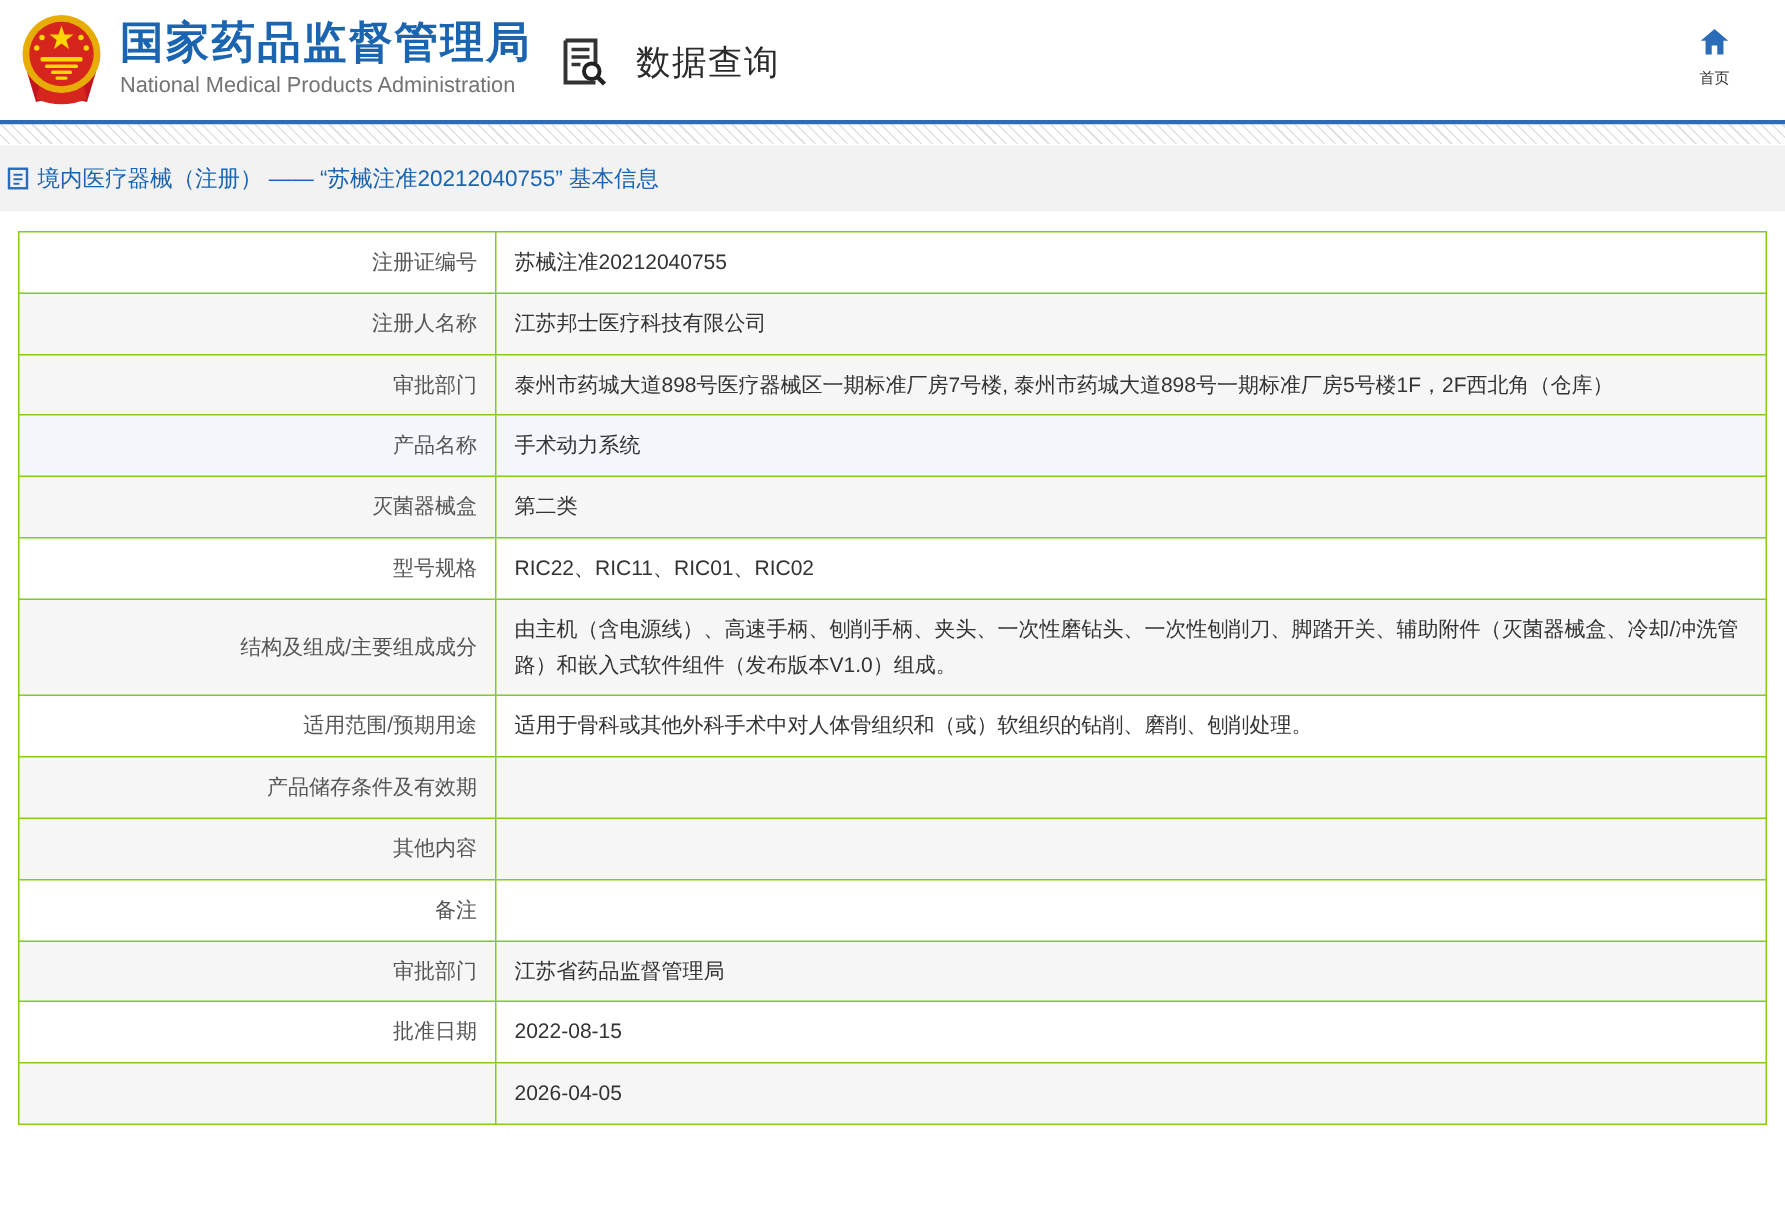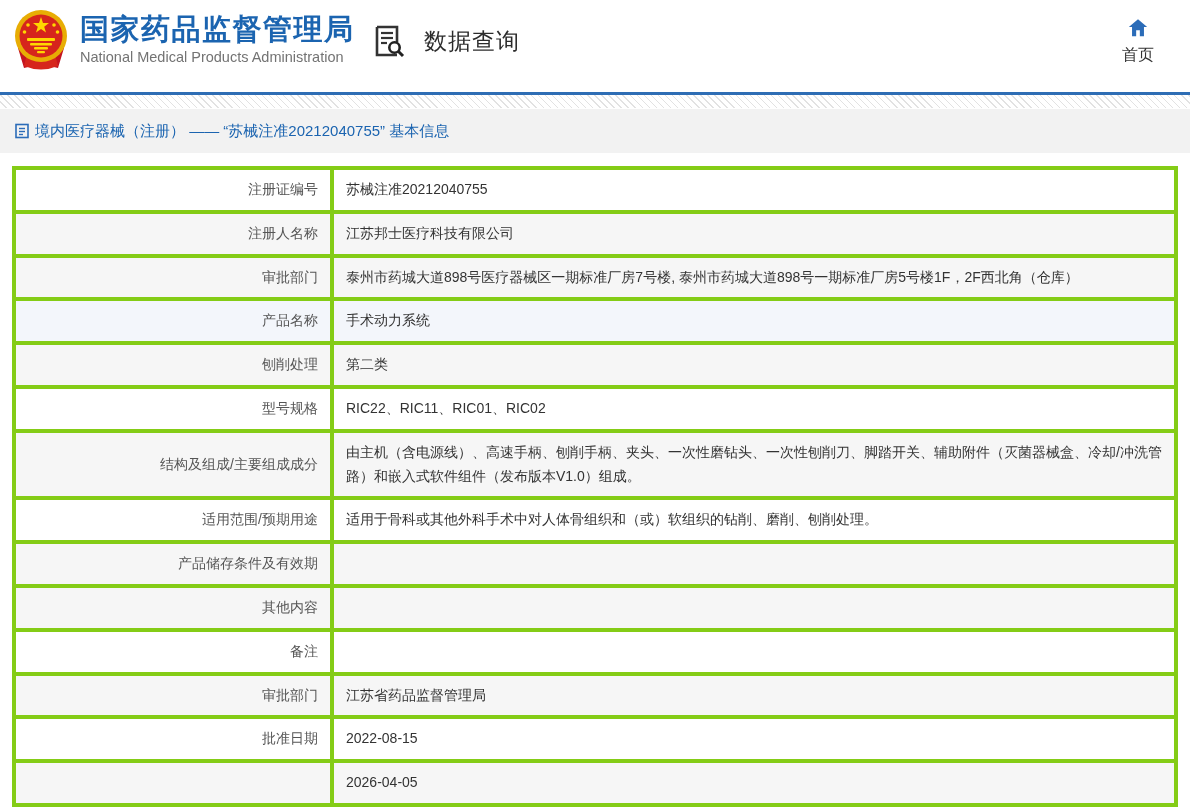--- a/index.html
+++ b/index.html
@@ -6,64 +6,64 @@
   html,body { margin:0; padding:0; }
   body {
     width:1190px; height:810px;
     background:#ffffff;
     font-family:"Liberation Sans", sans-serif;
     color:#333;
     overflow:hidden;
   }
 
   
-  .header { position:relative; height:92px; background:#fff; }
+  .header { position:relative; height:80px; background:#fff; }
   .logo { position:absolute; left:10px; top:8px; width:62px; height:64px; }
   .title-block { position:absolute; left:80px; top:13px; }
   .site-title {
     margin:0; font-size:29px; font-weight:bold; color:#1b64b0; letter-spacing:1.5px;
     line-height:1.15;
   }
   .site-subtitle { font-size:14.5px; color:#737373; margin-top:3px; }
 
   .query-block {
     position:absolute; left:373px; top:24px;
     display:flex; align-items:center; gap:19px;
   }
   .query-icon { width:32px; height:34px; }
   .query-label { font-size:23px; color:#2b2b2b; letter-spacing:1px; }
 
   .nav { position:absolute; right:36px; top:17px; display:flex; gap:48px; }
   .nav-item { display:flex; flex-direction:column; align-items:center; gap:6px; cursor:pointer; }
   .nav-item svg { width:22px; height:22px; }
-  .nav-label { font-size:16px; color:#333; white-space:nowrap; }
+  .nav-label { font-size:10px; color:#333; white-space:nowrap; }
 
   
   .blue-line { height:3px; background:#2e6db4; }
   .hatch-band {
     height:13px;
     background:repeating-linear-gradient(45deg, #ffffff 0px, #ffffff 4px, #e2e2e2 4px, #e2e2e2 5px);
   }
 
   
   .breadcrumb-band {
     height:44px; background:#f2f2f2; margin-top:1px;
-    display:flex; align-items:center; padding-left:14px;
+    display:flex; align-items:center; padding-left:4px;
   }
   .crumb-icon { width:16px; height:16px; margin-right:5px; flex:0 0 auto; }
   .breadcrumb-text { font-size:15px; color:#1b64b0; }
 
   
   .table-wrap { padding:13px 12px 0 12px; }
   table.info-table {
     width:1166px; border-collapse:collapse; table-layout:fixed;
     font-size:14px;
   }
   .info-table td {
-    border:4px solid #84cc16;
+    border:1px solid #84cc16;
     padding:8px 12px;
     line-height:1.7;
     vertical-align:middle;
   }
   .info-table td.lbl {
     width:318px; text-align:right; color:#555;
     white-space:nowrap;
   }
   .info-table td.val { color:#333; text-align:left; word-break:break-all; }
   .info-table tr.even { background:#f6f6f6; }
@@ -143,21 +143,21 @@
         </tr>
         <tr class="even">
           <td class="lbl"><span>审批部门</span></td>
           <td class="val">泰州市药城大道898号医疗器械区一期标准厂房7号楼, 泰州市药城大道898号一期标准厂房5号楼1F，2F西北角（仓库）</td>
         </tr>
         <tr class="hover">
           <td class="lbl"><span>产品名称</span></td>
           <td class="val">手术动力系统</td>
         </tr>
         <tr class="even">
-          <td class="lbl"><span>刨削处理</span></td>
+          <td class="lbl"><span>灭菌器械盒</span></td>
           <td class="val">第二类</td>
         </tr>
         <tr>
           <td class="lbl"><span>型号规格</span></td>
           <td class="val">RIC22、RIC11、RIC01、RIC02</td>
         </tr>
         <tr class="even">
           <td class="lbl"><span>结构及组成/主要组成成分</span></td>
           <td class="val">由主机（含电源线）、高速手柄、刨削手柄、夹头、一次性磨钻头、一次性刨削刀、脚踏开关、辅助附件（灭菌器械盒、冷却/冲洗管路）和嵌入式软件组件（发布版本V1.0）组成。</td>
         </tr>

